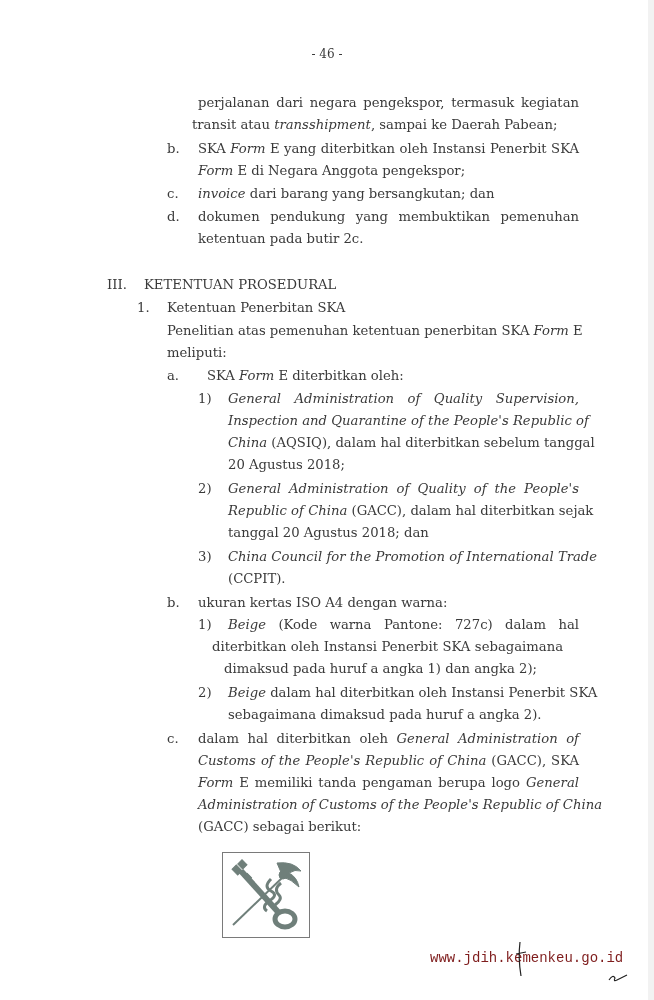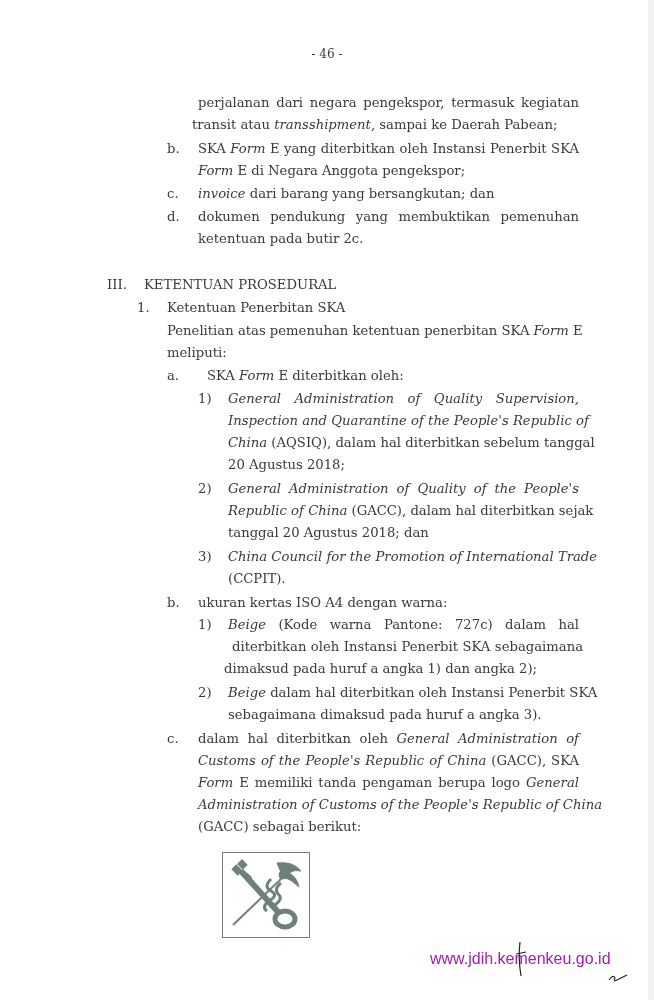--- a/index.html
+++ b/index.html
@@ -10,22 +10,22 @@
     .page-num { position: absolute; top: 47px; left: 0; width: 654px; text-align: center; font-size: 12px; }
     .line { position: absolute; white-space: nowrap; line-height: 22px; }
     .just { text-align: justify; text-align-last: justify; }
     i { font-style: italic; }
     .marker { position: absolute; line-height: 22px; }
     .logo-box {
       position: absolute; left: 222px; top: 852px; width: 86px; height: 84px;
       border: 1px solid #7a7a7a; background: #fff;
     }
     .url {
-      position: absolute; left: 430px; top: 950px; font-family: Liberation Sans, sans-serif;
-      font-size: 16px; color: #a21caf;
+      position: absolute; left: 430px; top: 950px; font-family: Liberation Mono, monospace;
+      font-size: 14px; color: #7f1d1d;
     }
     .sig { position: absolute; left: 607px; top: 972px; }
     .right-edge { position: absolute; right: 0; top: 0; width: 6px; height: 1000px; background: #f2f2f2; }
   </style>
 </head>
 <body>
 
 <div class="right-edge"></div>
 
 <div class="page-num">- 46 -</div>
@@ -68,26 +68,26 @@
 
 <div class="marker" style="left:198px; top:546px;">3)</div>
 <div class="line just" style="left:228px; top:546px; width:351px;"><i>China Council for the Promotion of International Trade</i></div>
 <div class="line" style="left:228px; top:568px;">(CCPIT).</div>
 
 <div class="marker" style="left:167px; top:592px;">b.</div>
 <div class="line" style="left:198px; top:592px;">ukuran kertas ISO A4 dengan warna:</div>
 
 <div class="marker" style="left:198px; top:614px;">1)</div>
 <div class="line just" style="left:228px; top:614px; width:351px;"><i>Beige</i><span> (Kode warna Pantone: 727c) dalam hal</span></div>
-<div class="line just" style="left:232px; top:636px; width:351px;">diterbitkan oleh Instansi Penerbit SKA sebagaimana</div>
+<div class="line just" style="left:212px; top:636px; width:351px;">diterbitkan oleh Instansi Penerbit SKA sebagaimana</div>
 <div class="line" style="left:224px; top:658px;">dimaksud pada huruf a angka 1) dan angka 2);</div>
 
 <div class="marker" style="left:198px; top:682px;">2)</div>
 <div class="line just" style="left:228px; top:682px; width:351px;"><i>Beige</i><span> dalam hal diterbitkan oleh Instansi Penerbit SKA</span></div>
-<div class="line" style="left:228px; top:704px;">sebagaimana dimaksud pada huruf a angka 3).</div>
+<div class="line" style="left:228px; top:704px;">sebagaimana dimaksud pada huruf a angka 2).</div>
 
 <div class="marker" style="left:167px; top:728px;">c.</div>
 <div class="line just" style="left:198px; top:728px; width:381px;"><span>dalam hal diterbitkan oleh </span><i>General Administration of</i></div>
 <div class="line just" style="left:198px; top:750px; width:381px;"><i>Customs of the People's Republic of China</i><span> (GACC), SKA</span></div>
 <div class="line just" style="left:198px; top:772px; width:381px;"><i>Form</i><span> E memiliki tanda pengaman berupa logo </span><i>General</i></div>
 <div class="line just" style="left:198px; top:794px; width:381px;"><i>Administration of Customs of the People's Republic of China</i></div>
 <div class="line" style="left:198px; top:816px;">(GACC) sebagai berikut:</div>
 
 <div class="logo-box">
   <svg width="86" height="84" viewBox="0 0 86 84">

